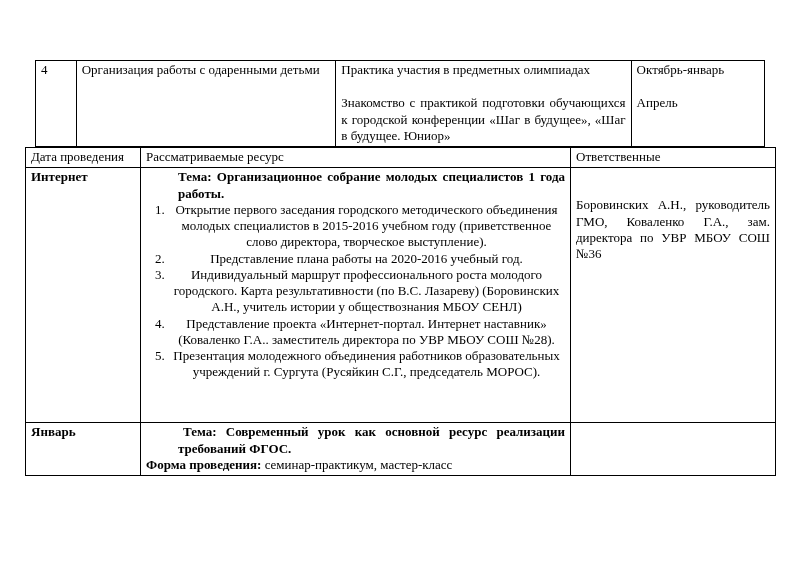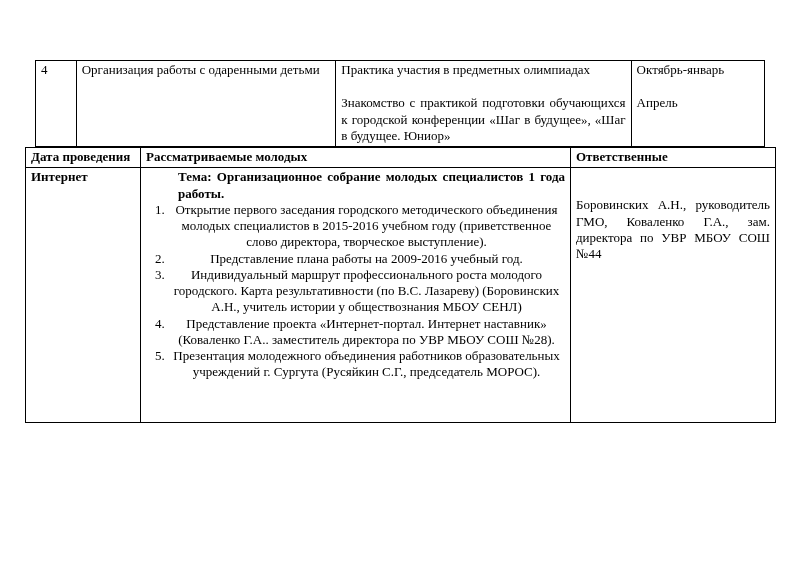--- a/index.html
+++ b/index.html
@@ -38,21 +38,21 @@
   .heading {
     font-weight: bold;
     margin: 23px 0 11px 3px;
   }
 
   
   .t2 { width: 750px; margin-left: -10px; }
   .t2 .hc1 { width: 115px; }
   .t2 .hc2 { width: 430px; }
   .t2 .hc3 { width: 205px; }
-  .t2 .hdr td { font-weight: bold; }
+  .t2 .hdr td { font-weight: normal; }
   .date-cell { font-weight: bold; }
   .row-oct td { height: 255px; }
   .row-jan td { height: 48px; }
   .theme { font-weight: bold; text-align: justify; margin-left: 32px; }
   .t2 ol { padding-left: 22px; margin: 0; }
   .t2 ol li { margin: 0; text-align: center; }
   .resp-text { margin-top: 28px; text-align: justify; }
   .jan-theme { text-indent: 5px; }
 </style>
 </head>
@@ -79,39 +79,51 @@
       </td>
     </tr>
   </tbody>
     </table>
 
 
   <table class="t2">
     <tbody>
         <tr class="hdr">
       <td class="hc1">Дата проведения</td>
-      <td class="hc2">Рассматриваемые молодых</td>
+      <td class="hc2">Рассматриваемые ресурс</td>
       <td class="hc3">Ответственные</td>
     </tr>
 
     <tr class="row-oct">
       <td class="date-cell">
         <div>Интернет</div>
       </td>
       <td>
         <p class="theme">Тема: Организационное собрание молодых специалистов 1 года работы.</p>
         <ol>
           <li>Открытие первого заседания городского методического объединения молодых специалистов в 2015-2016 учебном году (приветственное слово директора, творческое выступление).</li>
-          <li>Представление плана работы на 2009-2016 учебный год.</li>
+          <li>Представление плана работы на 2020-2016 учебный год.</li>
           <li>Индивидуальный маршрут профессионального роста молодого городского. Карта результативности (по В.С. Лазареву) (Боровинских А.Н., учитель истории у обществознания МБОУ СЕНЛ)</li>
           <li>Представление проекта «Интернет-портал. Интернет наставник» (Коваленко Г.А.. заместитель директора по УВР МБОУ СОШ №28).</li>
           <li>Презентация молодежного объединения работников образовательных учреждений г. Сургута (Русяйкин С.Г., председатель МОРОС).</li>
         </ol>
       </td>
       <td>
-        <div class="resp-text">Боровинских А.Н., руководитель ГМО, Коваленко Г.А., зам. директора по УВР МБОУ СОШ №44</div>
+        <div class="resp-text">Боровинских А.Н., руководитель ГМО, Коваленко Г.А., зам. директора по УВР МБОУ СОШ №36</div>
       </td>
     </tr>
 
+    <tr class="row-jan">
+      <td class="date-cell">
+        <div>Январь</div>
+      </td>
+      <td>
+        <p class="theme jan-theme">Тема: Современный урок как основной ресурс реализации требований ФГОС.</p>
+        <p><b>Форма проведения:</b><span> семинар-практикум, мастер-класс</span></p>
+      </td>
+      <td>
+        <div></div>
+      </td>
+    </tr>
   </tbody>
     </table>
 
 </div>
 
 </body></html>

